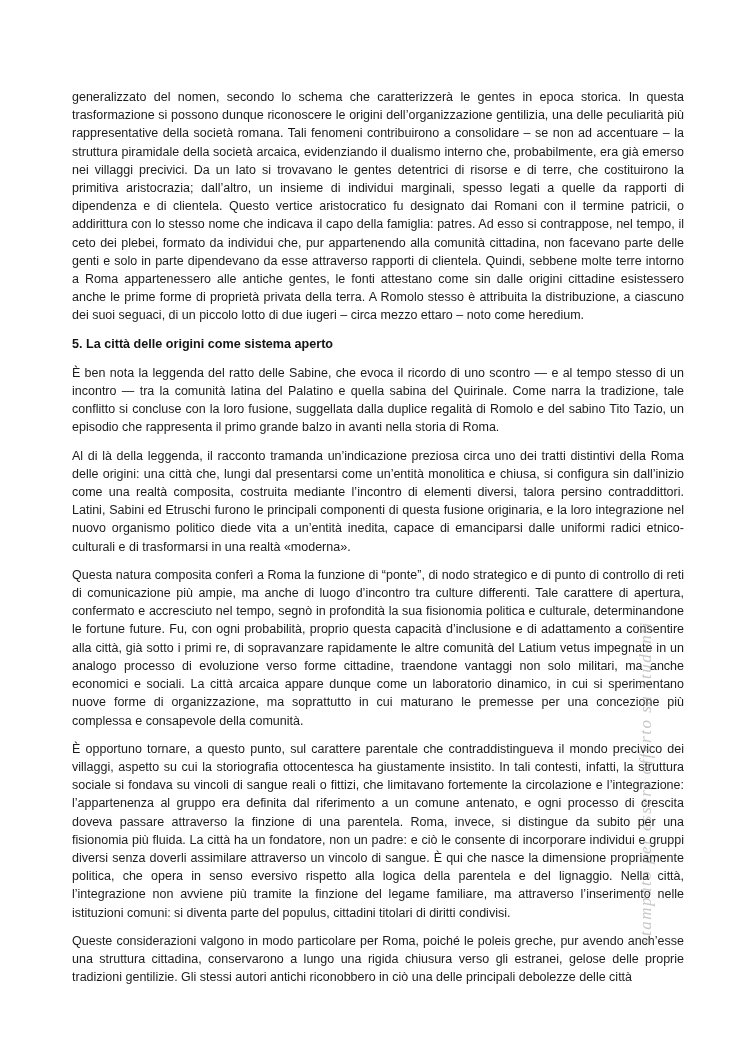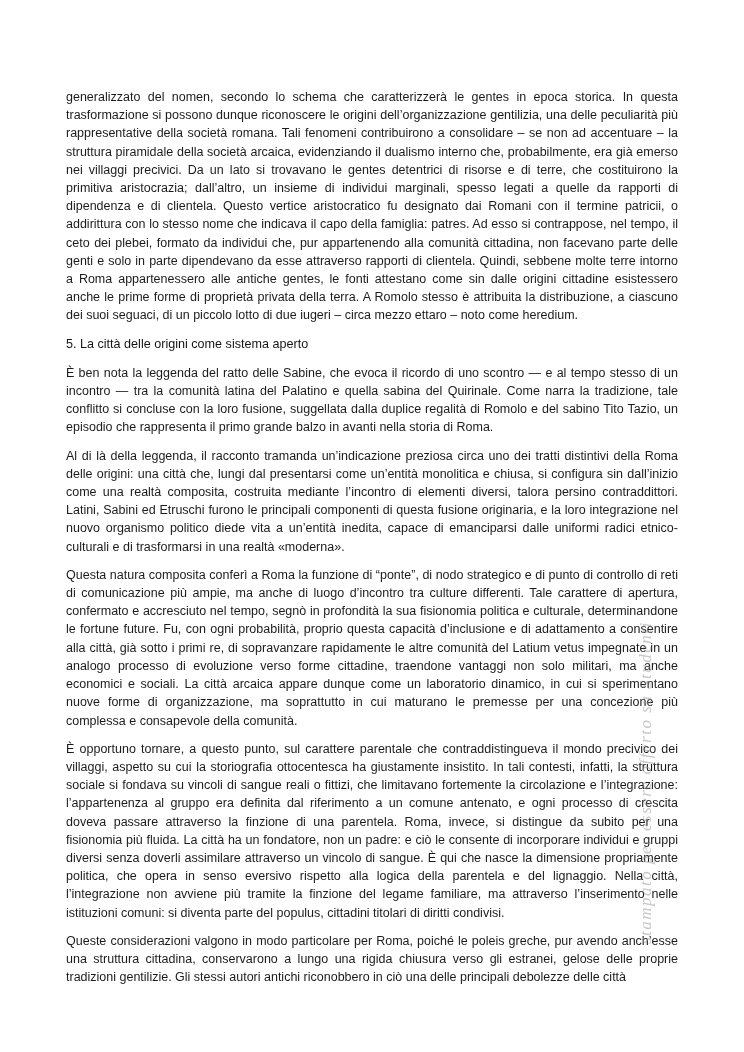--- a/index.html
+++ b/index.html
@@ -10,34 +10,34 @@
   body {
     width: 744px;
     height: 1052px;
     position: relative;
     overflow: hidden;
     font-family: "Liberation Sans", sans-serif;
   }
   .page {
     position: absolute;
     top: 88px;
-    left: 66px;
+    left: 72px;
     width: 612px;
     color: #1b1b1b;
     font-size: 12.5px;
     line-height: 18.2px;
     text-align: justify;
   }
   .page p {
     margin: 0 0 10px 0;
   }
   .page h2 {
     font-size: 12.6px;
     line-height: 18.2px;
-    font-weight: normal;
+    font-weight: bold;
     margin: 2px 0 11px 0;
     text-align: left;
     color: #151515;
   }
   .watermark {
     position: absolute;
     left: 636px;
     top: 944px;
     width: 416px;
     transform-origin: 0 0;

